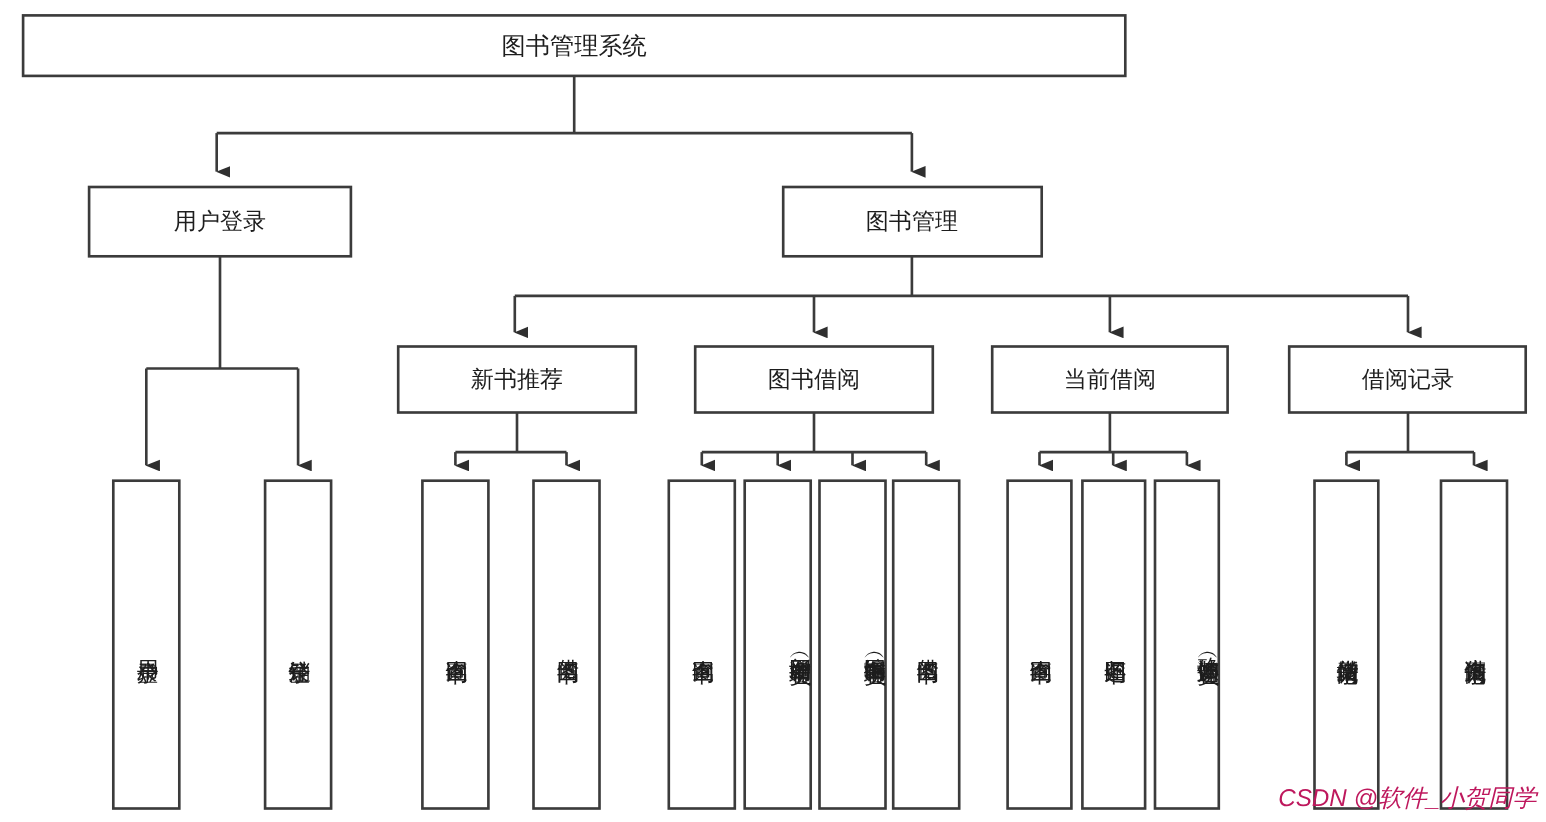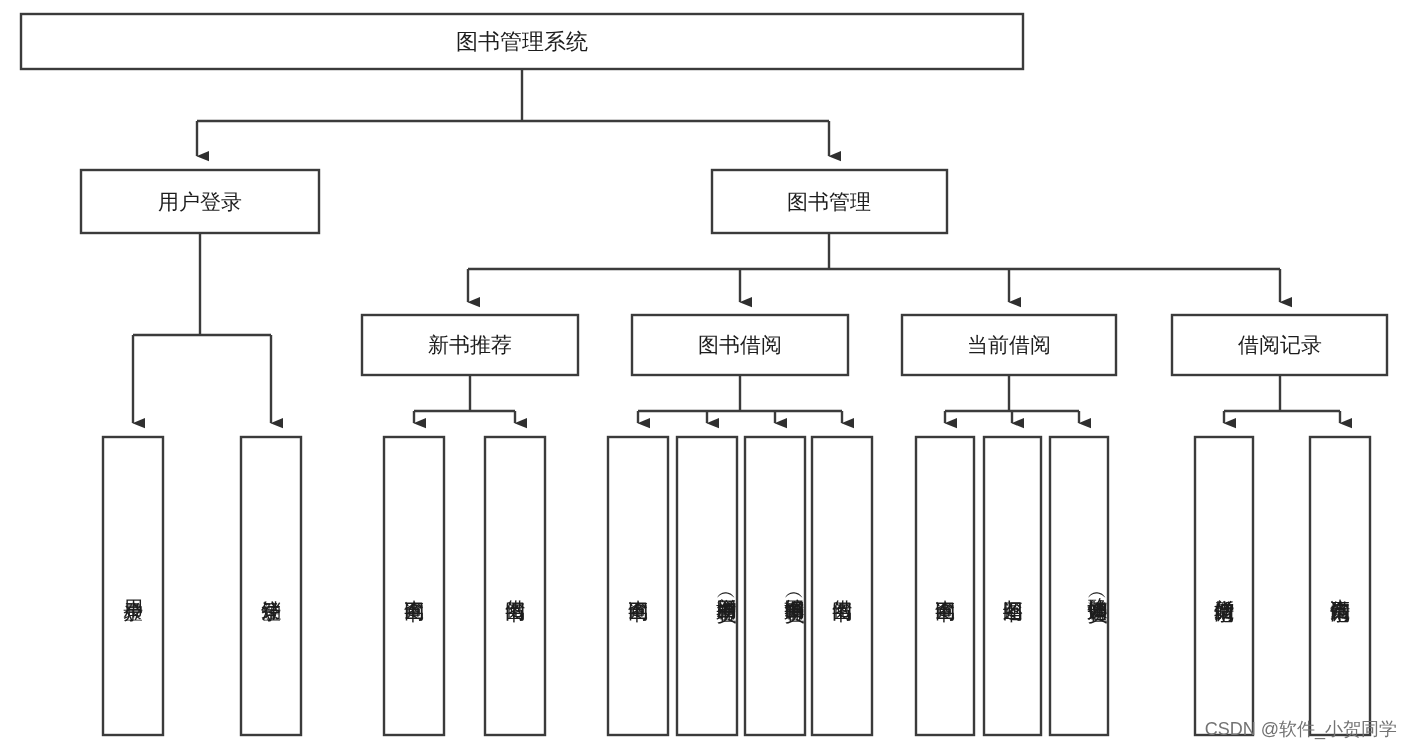--- a/index.html
+++ b/index.html
@@ -64,23 +64,24 @@
     display: flex;
     align-items: center;
     justify-content: center;
     pointer-events: none;
   }
   .watermark {
     position: absolute;
     right: 8px;
     bottom: 6px;
     font-family: "Liberation Sans", "DejaVu Sans", sans-serif;
-    font-size: 18px;
-    color: #737373;
+    font-size: 22px;
+    color: #be185d;
     white-space: nowrap;
+    font-style: italic;
   }
 </style>
 </head>
 <body>
 
 <div id="diagram-root">
 
   <svg class="diagram-canvas" viewBox="0 0 1405 747">
     <defs>
       <marker id="arrowhead" markerWidth="11" markerHeight="13" refX="5.5" refY="12.4" orient="auto" markerUnits="userSpaceOnUse">

